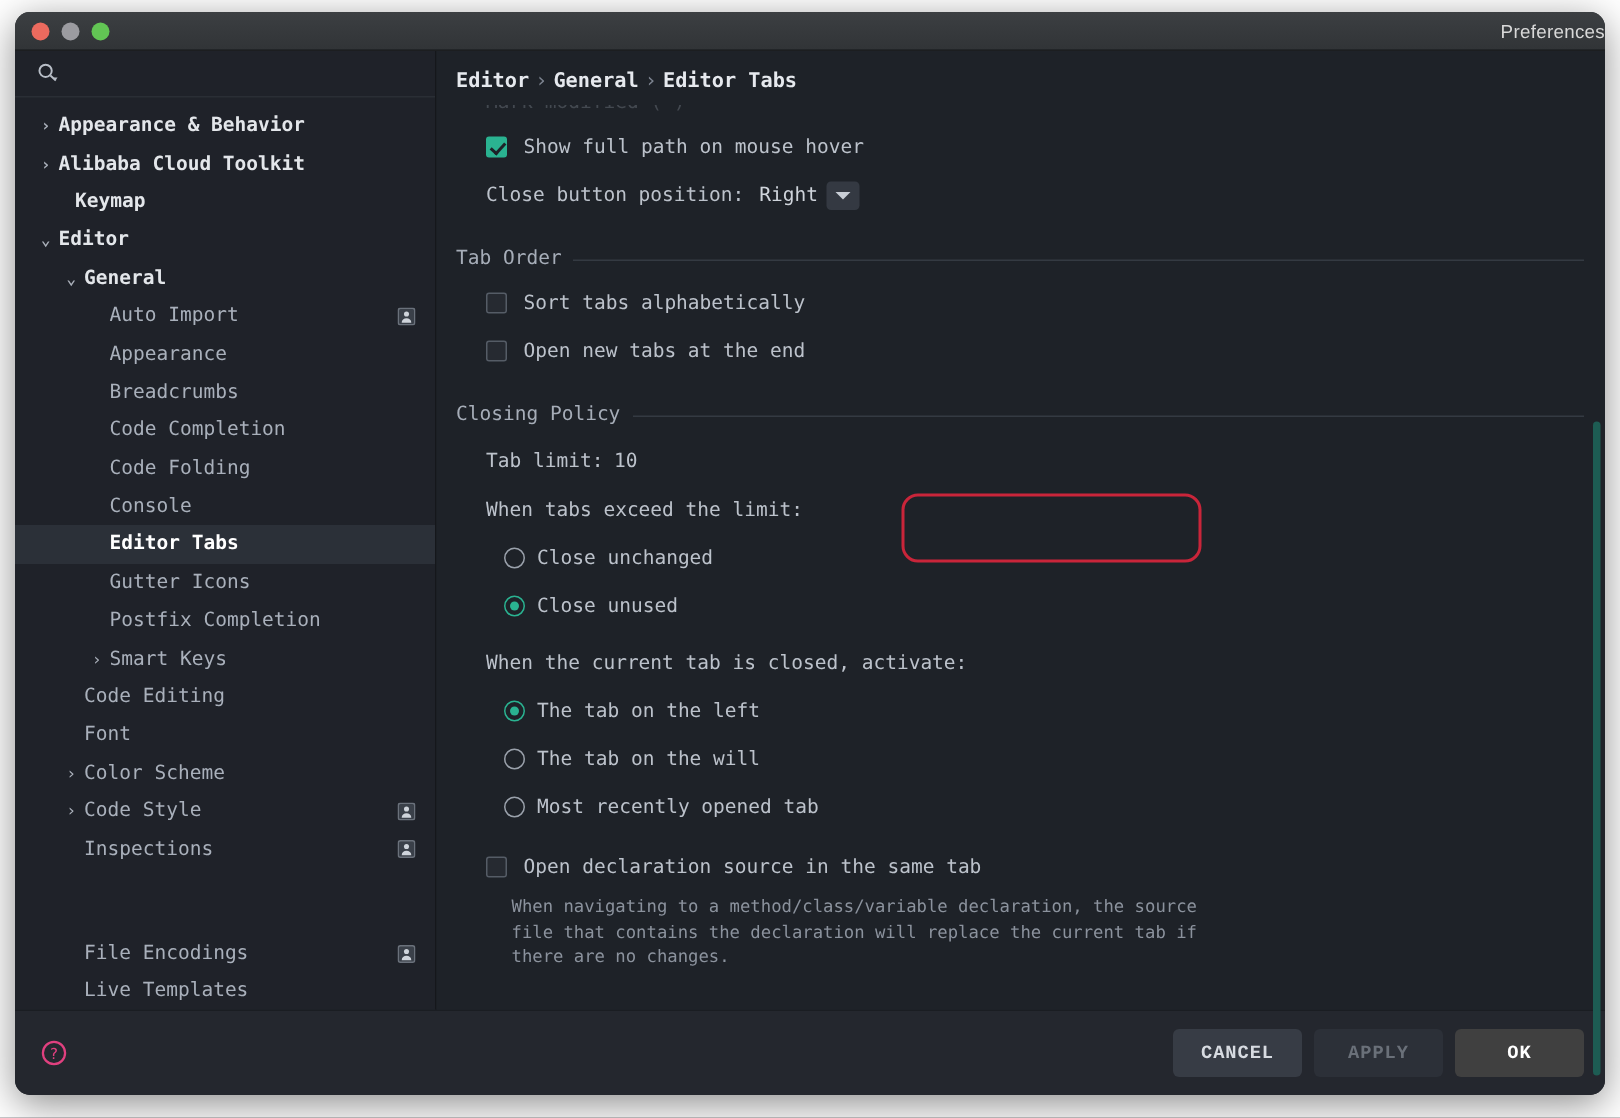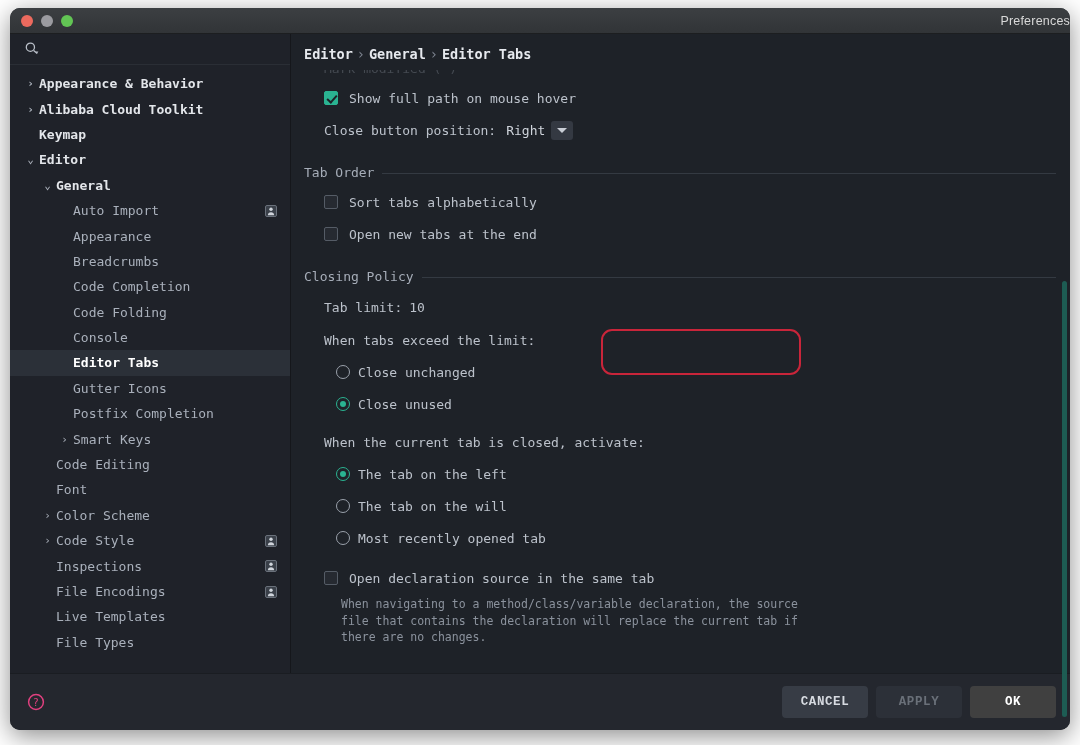--- a/index.html
+++ b/index.html
@@ -353,21 +353,21 @@
       </div>
       <div id="tree">
           <div class="node bold" style="padding-left: 14px;">
             <span class="arrow">›</span>
             <span class="nlabel">Appearance &amp; Behavior</span>
           </div>
           <div class="node bold" style="padding-left: 14px;">
             <span class="arrow">›</span>
             <span class="nlabel">Alibaba Cloud Toolkit</span>
           </div>
-          <div class="node bold" style="padding-left: 14px;">
+          <div class="node bold" style="padding-left: 25px;">
             <span class="arrow none">&nbsp;</span>
             <span class="nlabel">Keymap</span>
           </div>
           <div class="node bold" style="padding-left: 14px;">
             <span class="arrow">⌄</span>
             <span class="nlabel">Editor</span>
           </div>
           <div class="node bold" style="padding-left: 31px;">
             <span class="arrow">⌄</span>
             <span class="nlabel">General</span>
@@ -440,21 +440,21 @@
           </div>
           <div class="node" style="padding-left: 31px;">
             <span class="arrow none">&nbsp;</span>
             <span class="nlabel">Inspections</span>
             <svg class="badge-person" viewBox="0 0 12 12">
               <rect x="0.5" y="0.5" width="11" height="11" rx="1.5" fill="#3a4049" stroke="#6a717b"></rect>
               <circle cx="6" cy="4.3" r="1.7" fill="#cfd4db"></circle>
               <path d="M2.8 10.2c0-1.9 1.4-3 3.2-3s3.2 1.1 3.2 3z" fill="#cfd4db"></path>
             </svg>
           </div>
-          <div class="node" style="padding-left: 31px;">
+          <div class="node" style="padding-left: 31px; margin-top: 44px;">
             <span class="arrow none">&nbsp;</span>
             <span class="nlabel">File Encodings</span>
             <svg class="badge-person" viewBox="0 0 12 12">
               <rect x="0.5" y="0.5" width="11" height="11" rx="1.5" fill="#3a4049" stroke="#6a717b"></rect>
               <circle cx="6" cy="4.3" r="1.7" fill="#cfd4db"></circle>
               <path d="M2.8 10.2c0-1.9 1.4-3 3.2-3s3.2 1.1 3.2 3z" fill="#cfd4db"></path>
             </svg>
           </div>
           <div class="node" style="padding-left: 31px;">
             <span class="arrow none">&nbsp;</span>

